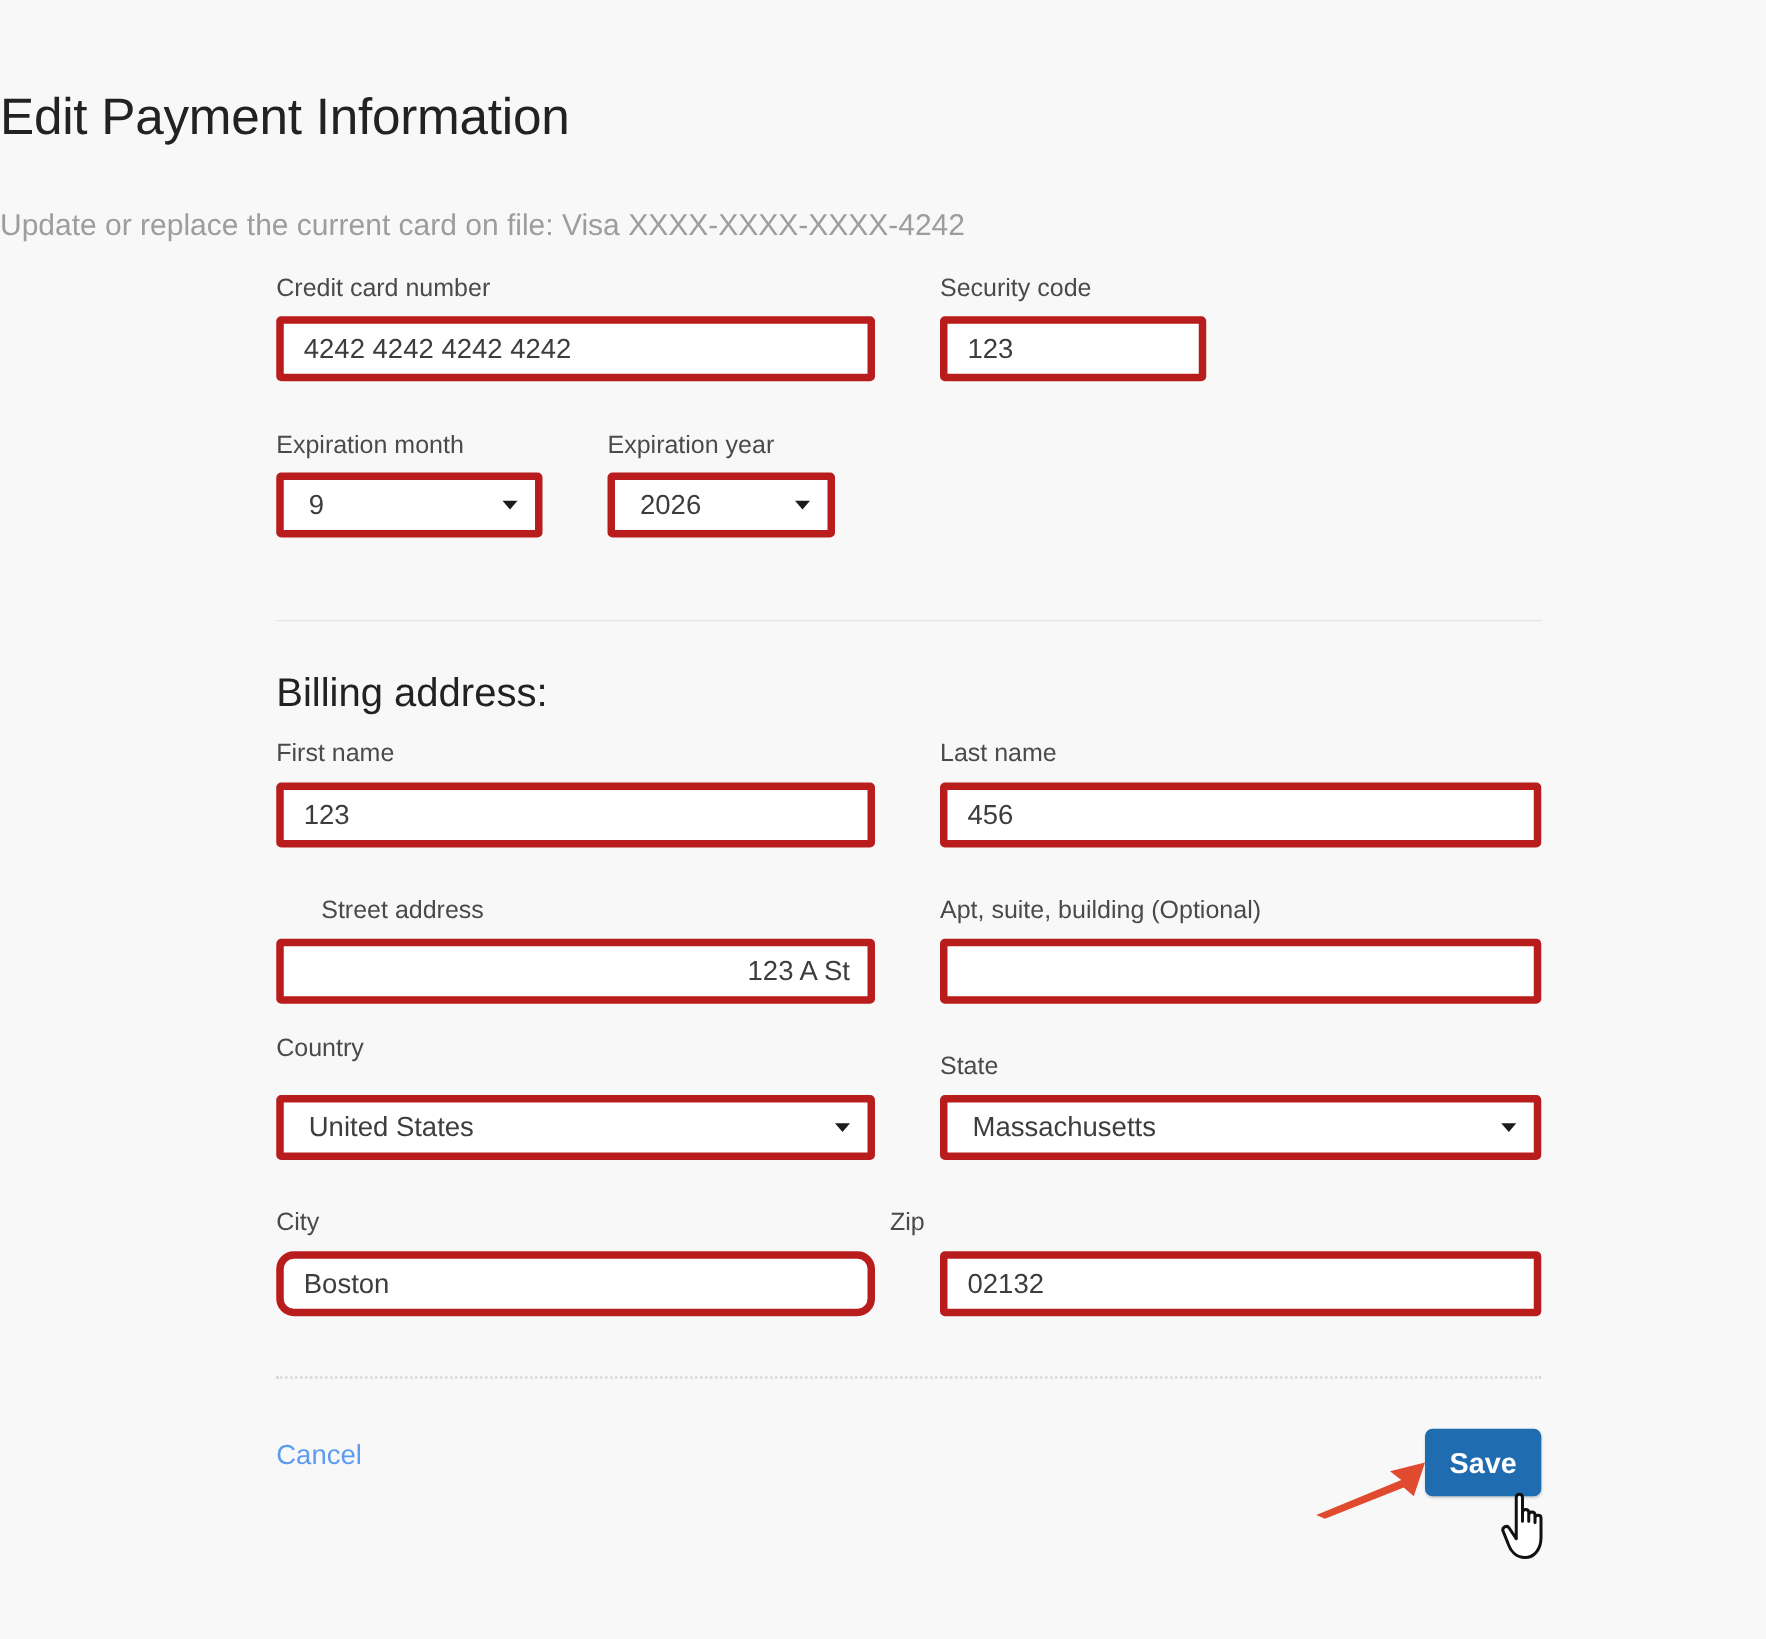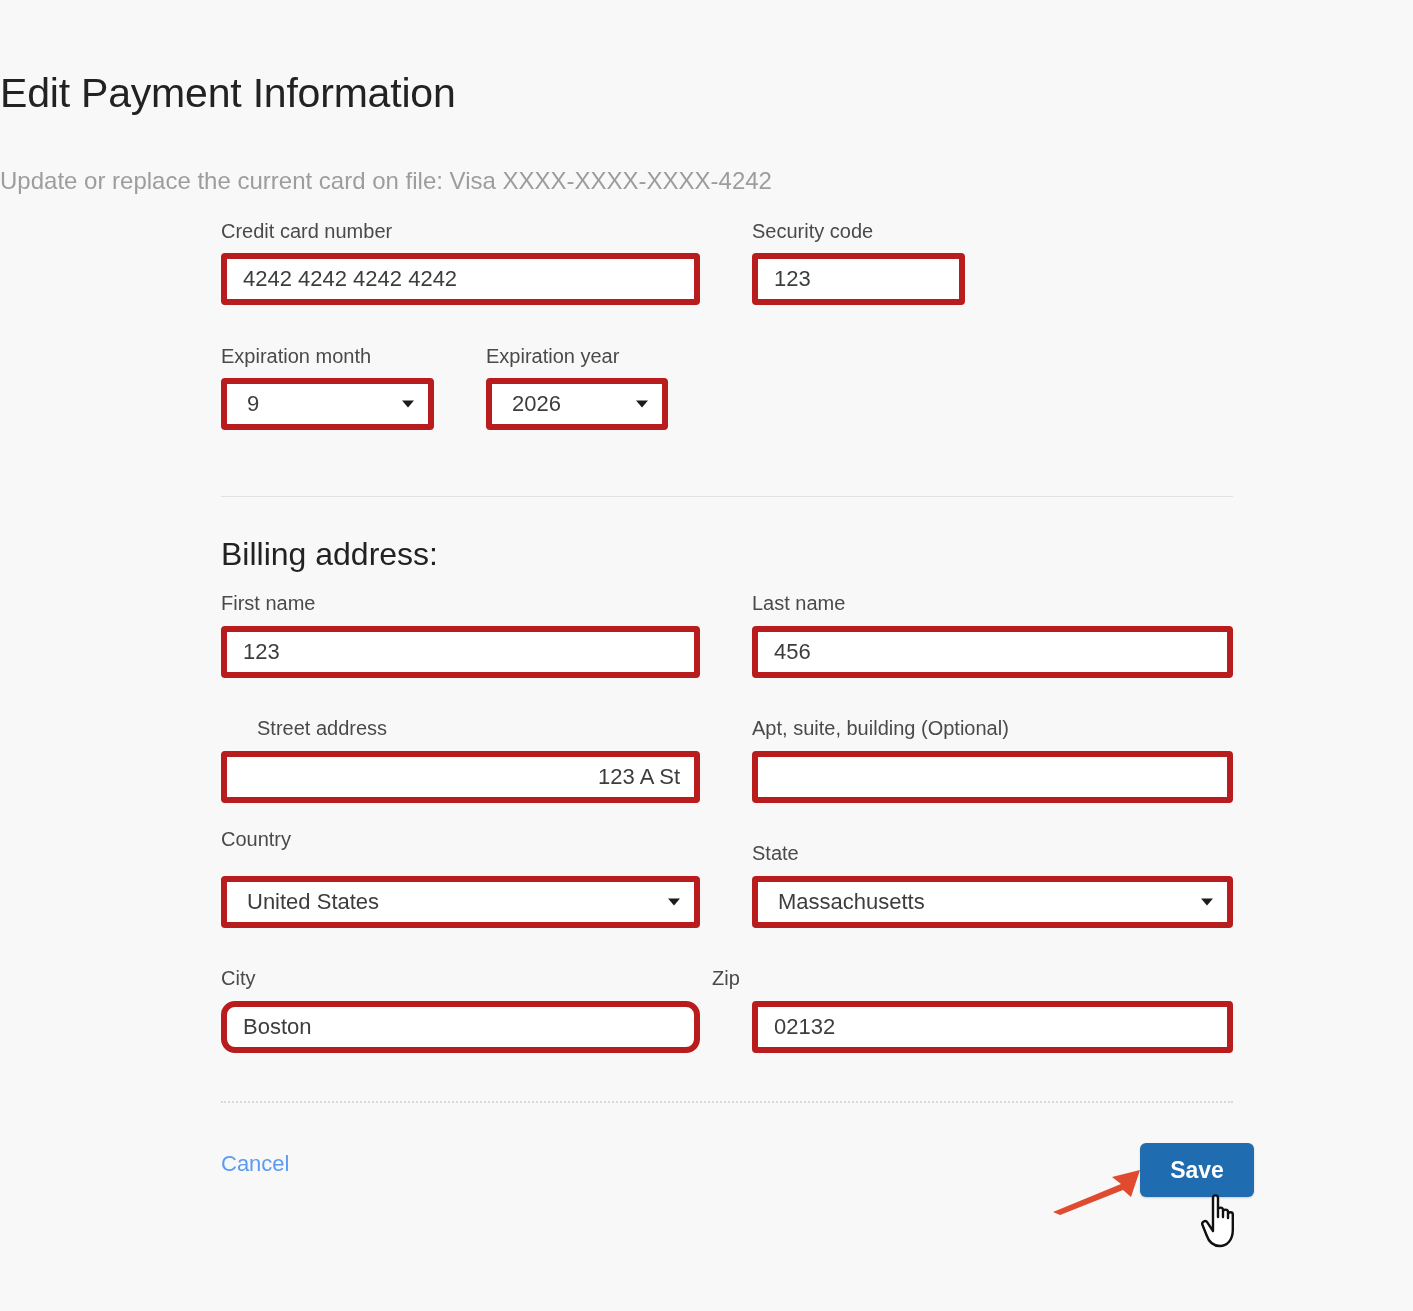--- a/index.html
+++ b/index.html
@@ -121,21 +121,21 @@
     font-size: 22px;
     color: #5b9bf2;
     text-decoration: none;
     cursor: pointer;
   }
 
   .save-button {
     position: absolute;
     left: 1140px;
     top: 1143px;
-    width: 114px;
+    width: 93px;
     height: 54px;
     background: #1f6cb0;
     border: none;
     border-radius: 6px;
     color: #ffffff;
     font-size: 23px;
     font-weight: bold;
     font-family: "Liberation Sans", sans-serif;
     cursor: pointer;
     display: flex;

